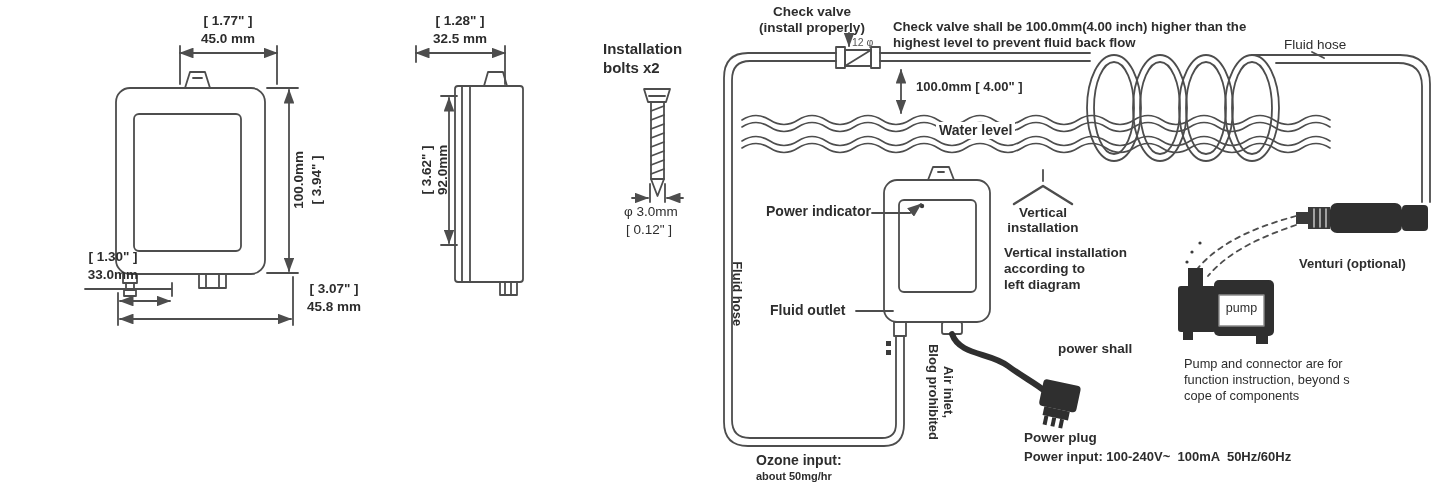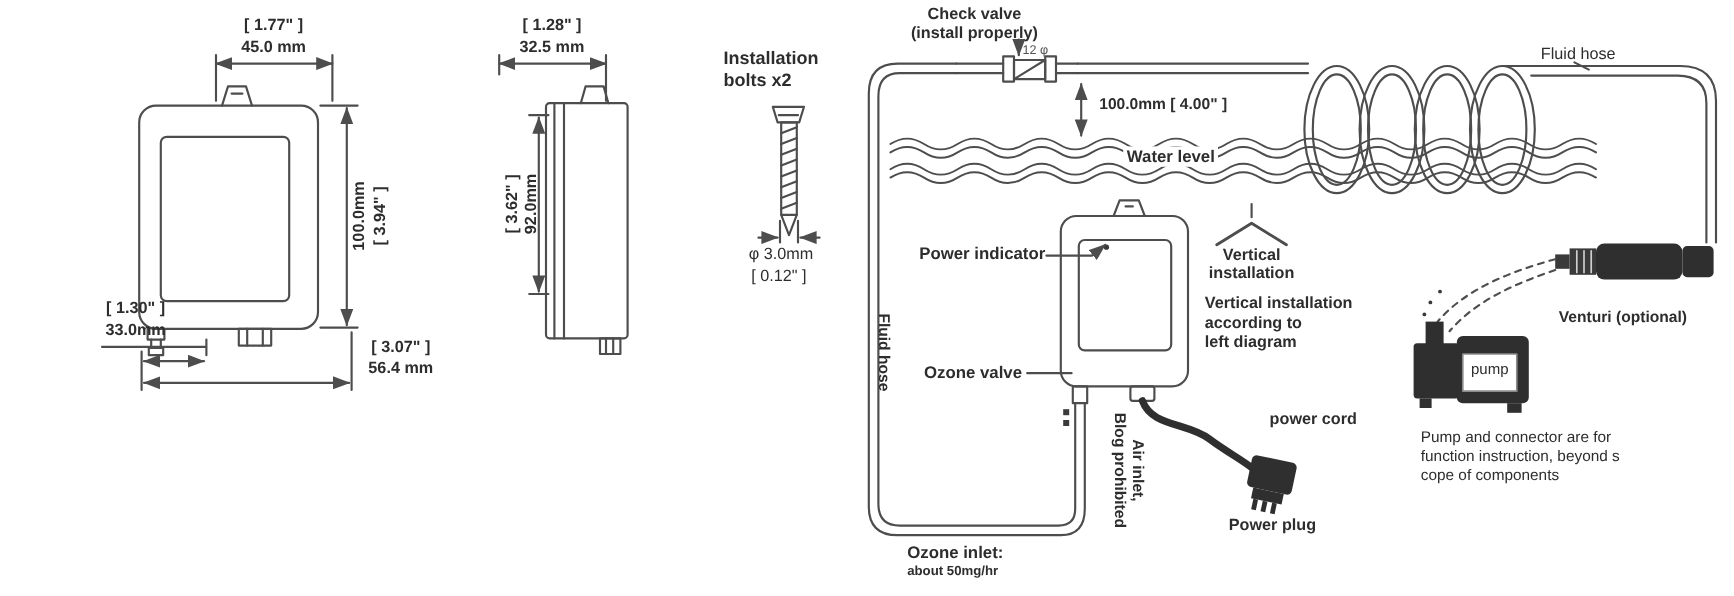--- a/index.html
+++ b/index.html
@@ -170,60 +170,63 @@
     </g>
   </svg>
 
   <div class="lbl sb c" style="left:178px;top:13px;width:100px;">[ 1.77" ]</div>
   <div class="lbl sb c" style="left:178px;top:31px;width:100px;">45.0 mm</div>
   <div class="lbl sb rot" style="left:254px;top:172px;width:90px;">100.0mm</div>
   <div class="lbl sb rot" style="left:272px;top:172px;width:90px;">[ 3.94" ]</div>
   <div class="lbl sb c" style="left:80px;top:249px;width:66px;">[ 1.30" ]</div>
   <div class="lbl sb c" style="left:80px;top:267px;width:66px;">33.0mm</div>
   <div class="lbl sb c" style="left:297px;top:281px;width:74px;">[ 3.07" ]</div>
-  <div class="lbl sb c" style="left:297px;top:299px;width:74px;">56.4 mm</div>
+  <div class="lbl sb c" style="left:297px;top:299px;width:74px;">45.8 mm</div>
 
   <div class="lbl sb c" style="left:414px;top:13px;width:92px;">[ 1.28" ]</div>
   <div class="lbl sb c" style="left:414px;top:31px;width:92px;">32.5 mm</div>
   <div class="lbl sb rot" style="left:382px;top:162px;width:90px;">[ 3.62" ]</div>
   <div class="lbl sb rot" style="left:398px;top:162px;width:90px;">92.0mm</div>
 
   <div class="lbl sb" style="left:603px;top:40px;font-size:15px;">Installation</div>
   <div class="lbl sb" style="left:603px;top:59px;font-size:15px;">bolts x2</div>
   <div class="lbl" style="left:624px;top:204px;">φ 3.0mm</div>
   <div class="lbl" style="left:626px;top:222px;">[ 0.12" ]</div>
 
   <div class="lbl sb c" style="left:760px;top:4px;width:104px;">Check valve</div>
   <div class="lbl sb c" style="left:746px;top:20px;width:132px;">(install properly)</div>
   <div class="lbl" style="left:818px;top:36px;font-size:10.5px;color:#555;margin-left:34px;">12 φ</div>
+  <div class="lbl sb" style="left:893px;top:19px;font-size:13.2px;">Check valve shall be 100.0mm(4.00 inch) higher than the</div>
+  <div class="lbl sb" style="left:893px;top:35px;font-size:13.2px;">highest level to prevent fluid back flow</div>
 
   <div class="lbl sb" style="left:916px;top:79px;font-size:13px;">100.0mm [ 4.00" ]</div>
   <div class="lbl b wbg" style="left:936px;top:122px;font-size:14px;">Water level</div>
   <div class="lbl" style="left:1284px;top:37px;">Fluid hose</div>
   <div class="lbl b rotcw" style="left:692px;top:286px;width:90px;font-size:13px;">Fluid hose</div>
 
   <div class="lbl sb" style="left:766px;top:203px;font-size:14px;">Power indicator</div>
-  <div class="lbl sb" style="left:770px;top:302px;font-size:14px;">Ozone valve</div>
+  <div class="lbl sb" style="left:770px;top:302px;font-size:14px;">Fluid outlet</div>
 
   <div class="lbl b c" style="left:1003px;top:205px;width:80px;">Vertical</div>
   <div class="lbl b c" style="left:1003px;top:220px;width:80px;">installation</div>
   <div class="lbl sb" style="left:1004px;top:245px;">Vertical installation</div>
   <div class="lbl sb" style="left:1004px;top:261px;">according to</div>
   <div class="lbl sb" style="left:1004px;top:277px;">left diagram</div>
 
   <div class="lbl b rotcw" style="left:866px;top:377px;width:150px;font-size:13px;line-height:15px;">
     <div>Air inlet,</div>
     <div>Blog prohibited</div>
   </div>
 
-  <div class="lbl b" style="left:1058px;top:341px;">power cord</div>
+  <div class="lbl b" style="left:1058px;top:341px;">power shall</div>
   <div class="lbl b" style="left:1024px;top:430px;">Power plug</div>
+  <div class="lbl b pre" style="left:1024px;top:449px;font-size:13px;">Power input: 100-240V~  100mA  50Hz/60Hz</div>
 
   <div class="lbl sb" style="left:1299px;top:236px;font-size:13px;margin-top:20px;">Venturi (optional)</div>
   <div class="lbl c" style="left:1219px;top:301px;width:45px;font-size:12.5px;">pump</div>
   <div class="lbl" style="left:1184px;top:356px;font-size:12.8px;">Pump and connector are for</div>
   <div class="lbl" style="left:1184px;top:372px;font-size:12.8px;">function instruction, beyond s</div>
   <div class="lbl" style="left:1184px;top:388px;font-size:12.8px;">cope of components</div>
 
-  <div class="lbl b" style="left:756px;top:452px;font-size:14px;">Ozone inlet:</div>
+  <div class="lbl b" style="left:756px;top:452px;font-size:14px;">Ozone input:</div>
   <div class="lbl b" style="left:756px;top:470px;font-size:11px;">about 50mg/hr</div>
 
 </div>
 
 </body></html>

